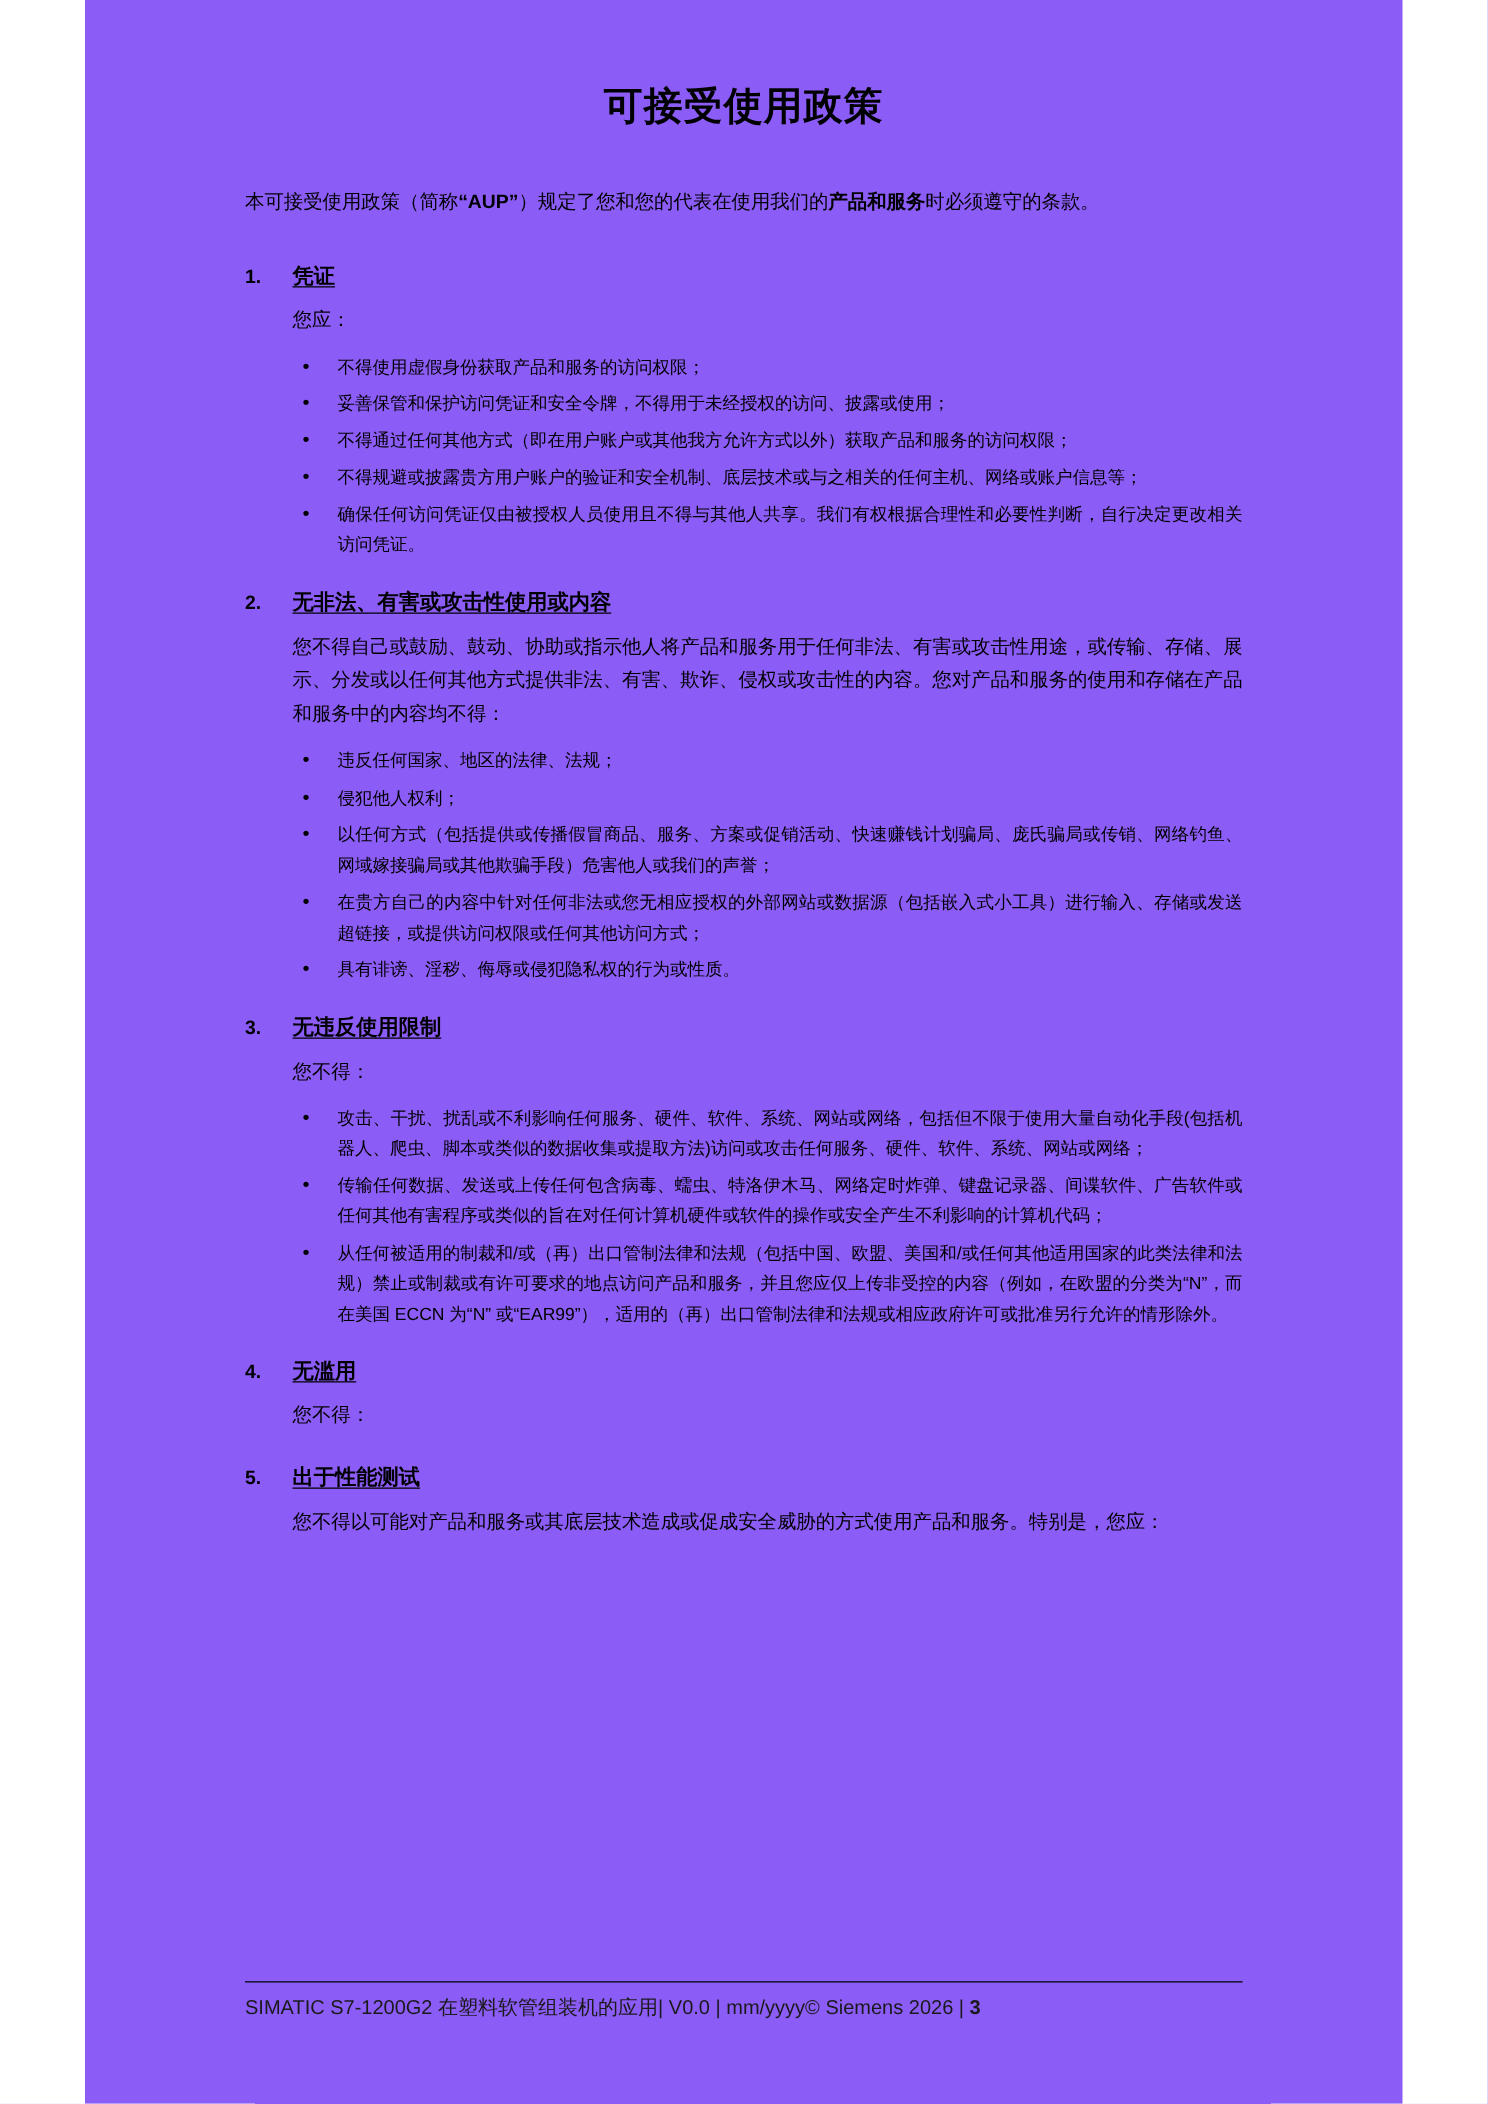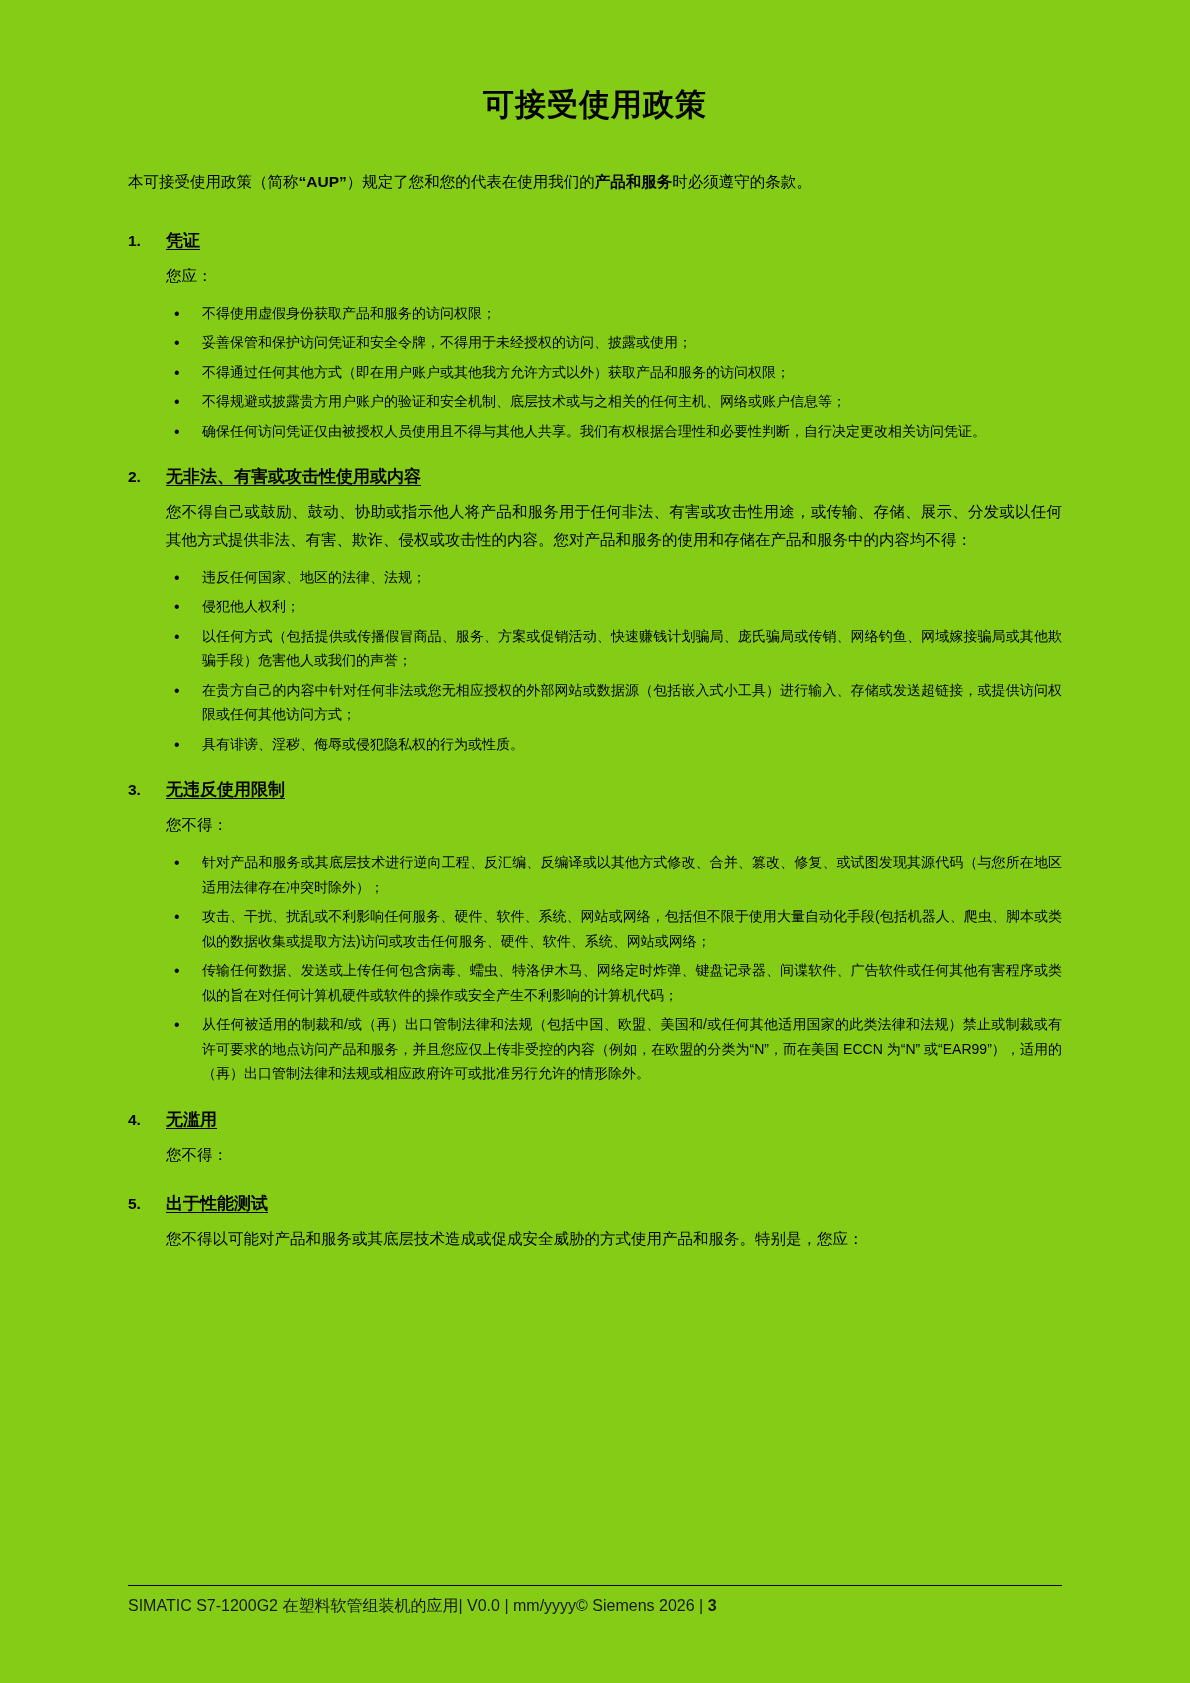--- a/index.html
+++ b/index.html
@@ -6,26 +6,26 @@
     margin: 0;
     padding: 0;
     background: #ffffff;
   }
   body {
     font-family: "Liberation Sans", "DejaVu Sans", sans-serif;
     color: #000000;
   }
   .page {
     position: relative;
-    width: 1190px;
+    width: 1054px;
     min-height: 1683px;
     margin: 0 auto;
-    background: #84cc16;
+    background: #8b5cf6;
     box-sizing: border-box;
-    padding: 84px 128px 0 128px;
+    padding: 64px 128px 0 128px;
   }
   .doc-title {
     text-align: center;
     font-size: 31px;
     font-weight: bold;
     letter-spacing: 1px;
     margin: 0 0 44px 0;
     font-family: "Liberation Serif", "DejaVu Serif", serif;
   }
   .intro {
@@ -150,21 +150,20 @@
   </div>
 
   <div class="section">
     <div class="section-head">
       <span class="section-num">3.</span>
       <span class="section-title">无违反使用限制</span>
     </div>
     <div class="section-body">
       <p class="lead">您不得：</p>
       <ul class="bullets">
-        <li>针对产品和服务或其底层技术进行逆向工程、反汇编、反编译或以其他方式修改、合并、篡改、修复、或试图发现其源代码（与您所在地区适用法律存在冲突时除外）；</li>
         <li>攻击、干扰、扰乱或不利影响任何服务、硬件、软件、系统、网站或网络，包括但不限于使用大量自动化手段(包括机器人、爬虫、脚本或类似的数据收集或提取方法)访问或攻击任何服务、硬件、软件、系统、网站或网络；</li>
         <li>传输任何数据、发送或上传任何包含病毒、蠕虫、特洛伊木马、网络定时炸弹、键盘记录器、间谍软件、广告软件或任何其他有害程序或类似的旨在对任何计算机硬件或软件的操作或安全产生不利影响的计算机代码；</li>
         <li>从任何被适用的制裁和/或（再）出口管制法律和法规（包括中国、欧盟、美国和/或任何其他适用国家的此类法律和法规）禁止或制裁或有许可要求的地点访问产品和服务，并且您应仅上传非受控的内容（例如，在欧盟的分类为“N”，而在美国 ECCN 为“N” 或“EAR99”），适用的（再）出口管制法律和法规或相应政府许可或批准另行允许的情形除外。</li>
       </ul>
     </div>
   </div>
 
   <div class="section">
     <div class="section-head">
       <span class="section-num">4.</span>

